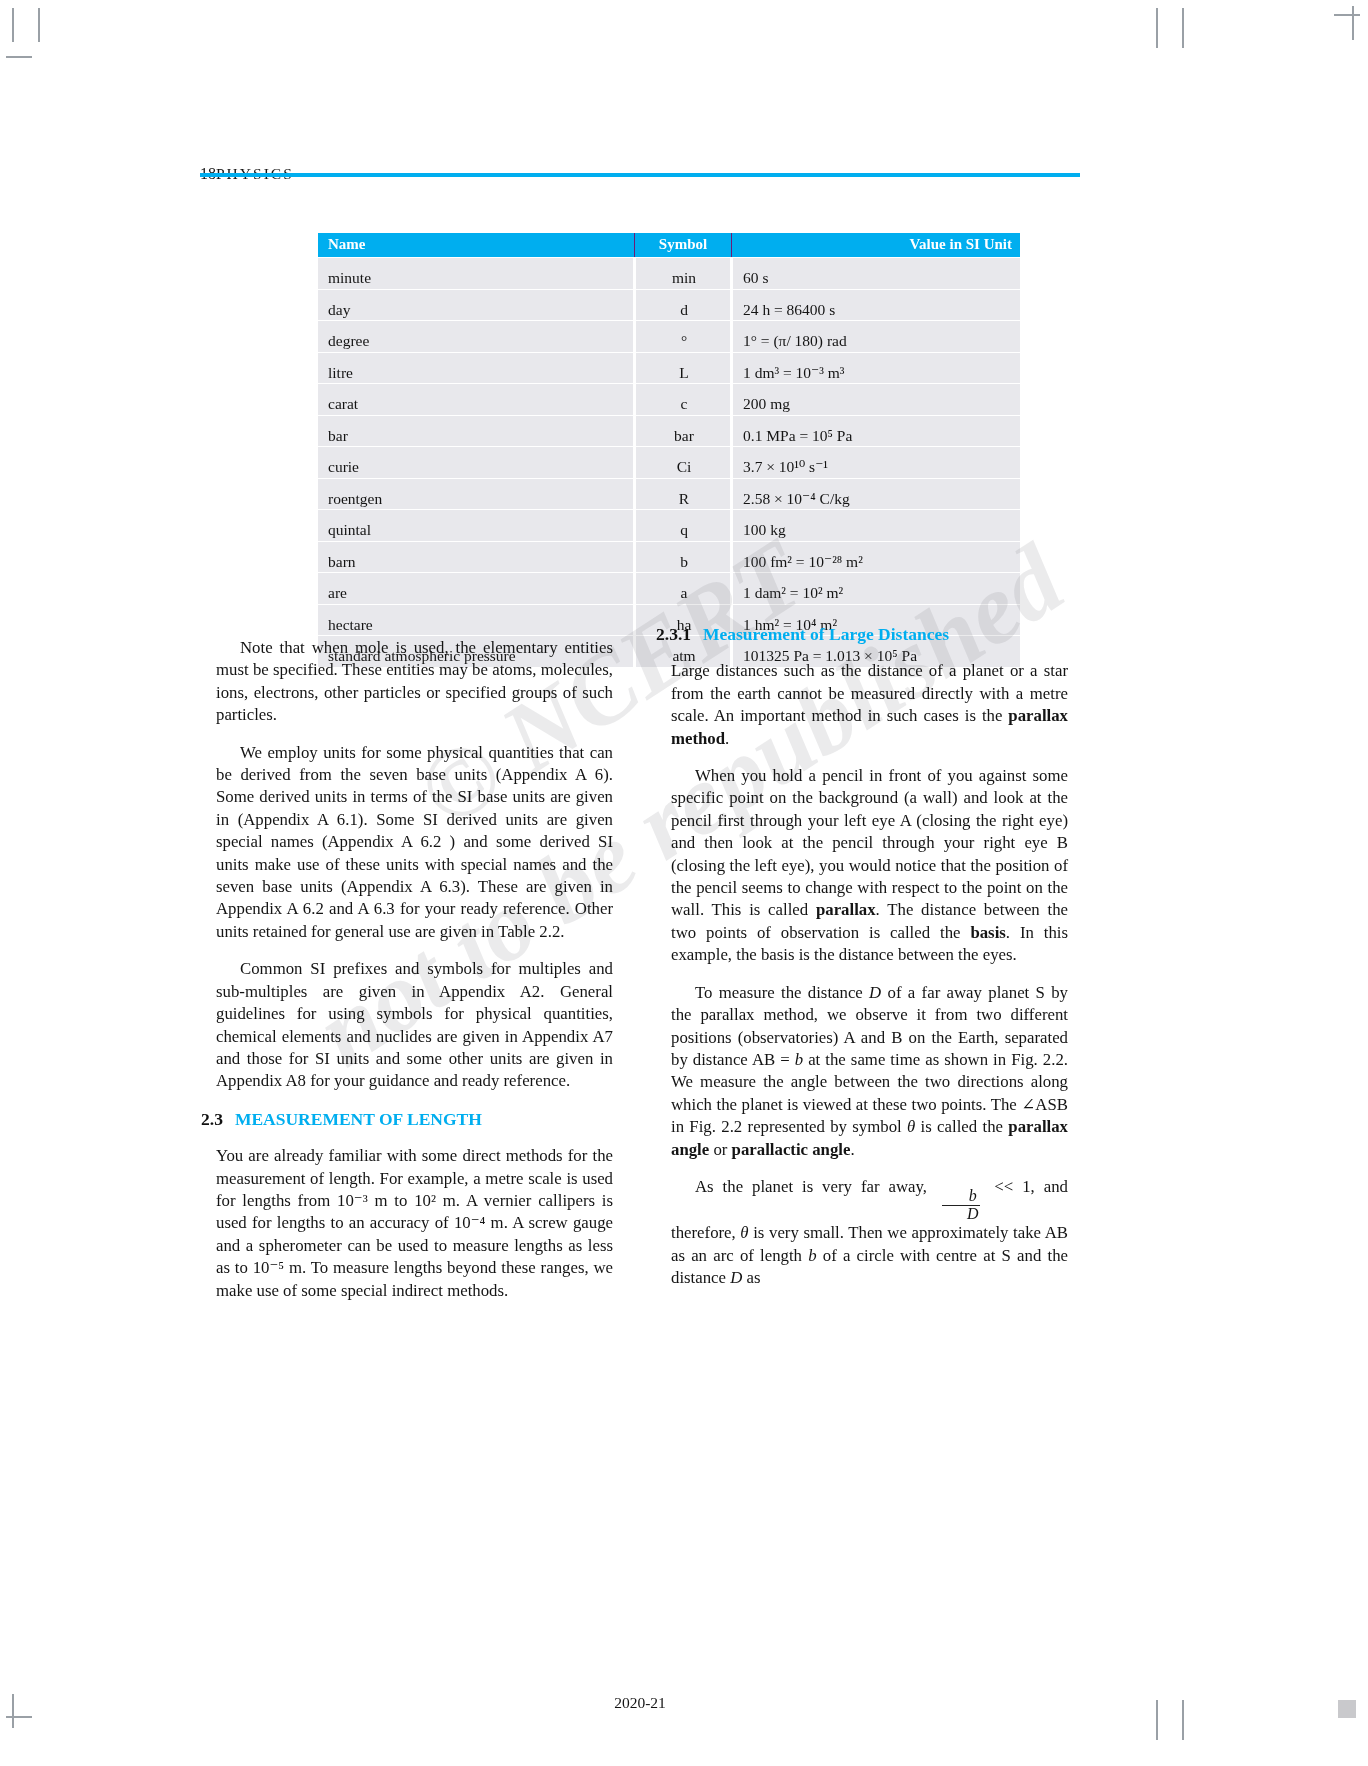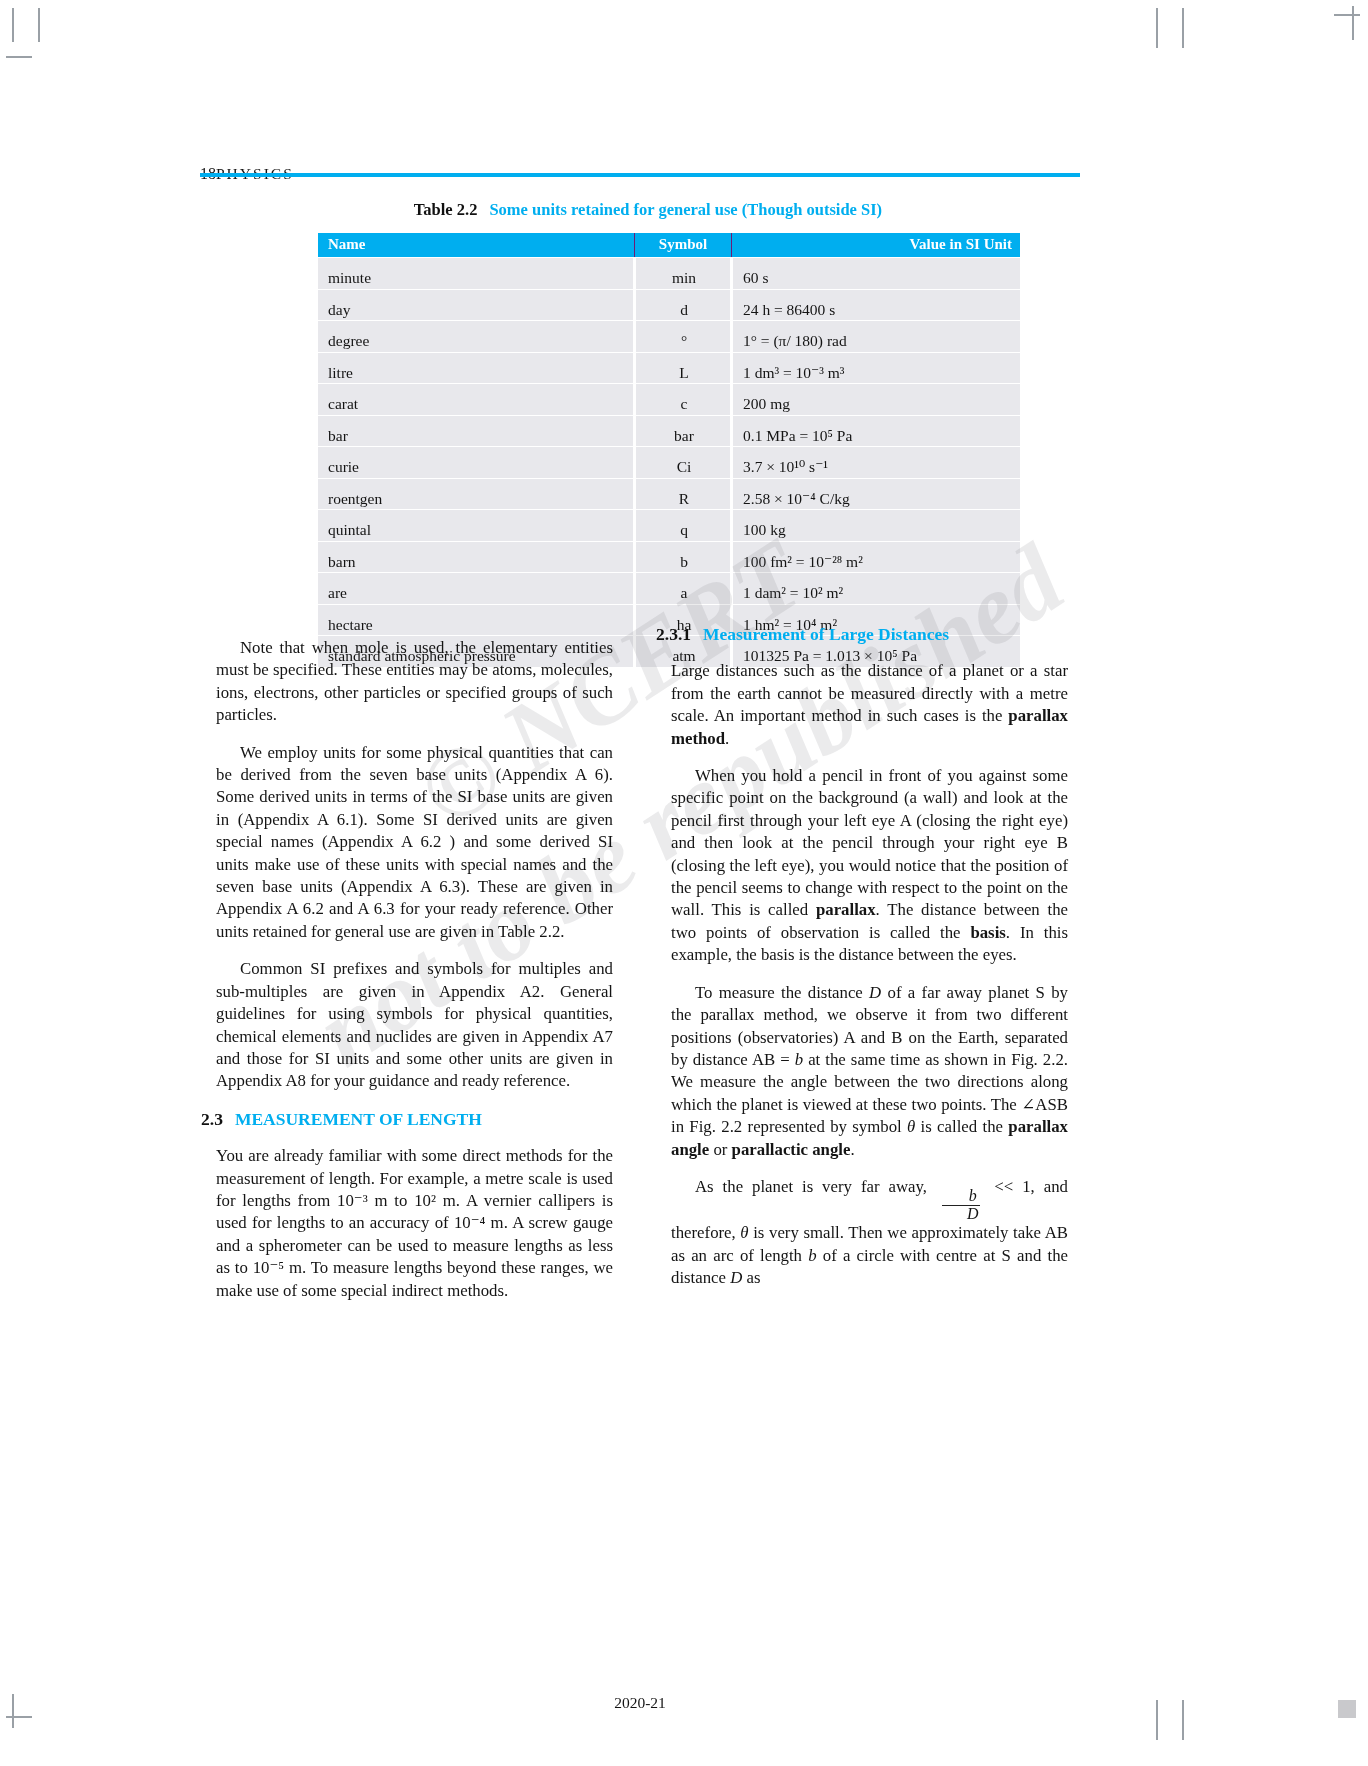--- a/index.html
+++ b/index.html
@@ -102,23 +102,20 @@
     <div>© NCERT</div>
     <div>not to be republished</div>
   </div>
 
   <div class="page-header">
     <span>18</span>
     <span class="running-title">PHYSICS</span>
   </div>
   <div class="header-rule"></div>
 
-  <div class="table-caption">
-    <span class="cap-label">Table 2.2</span><span class="cap-text">Some units retained for general use (Though outside SI)</span>
-  </div>
 
   <table class="units-table">
     <thead>
       <tr>
         <th class="name">Name</th>
         <th class="symbol">Symbol</th>
         <th class="value">Value in SI Unit</th>
       </tr>
     </thead>
     <tbody>

